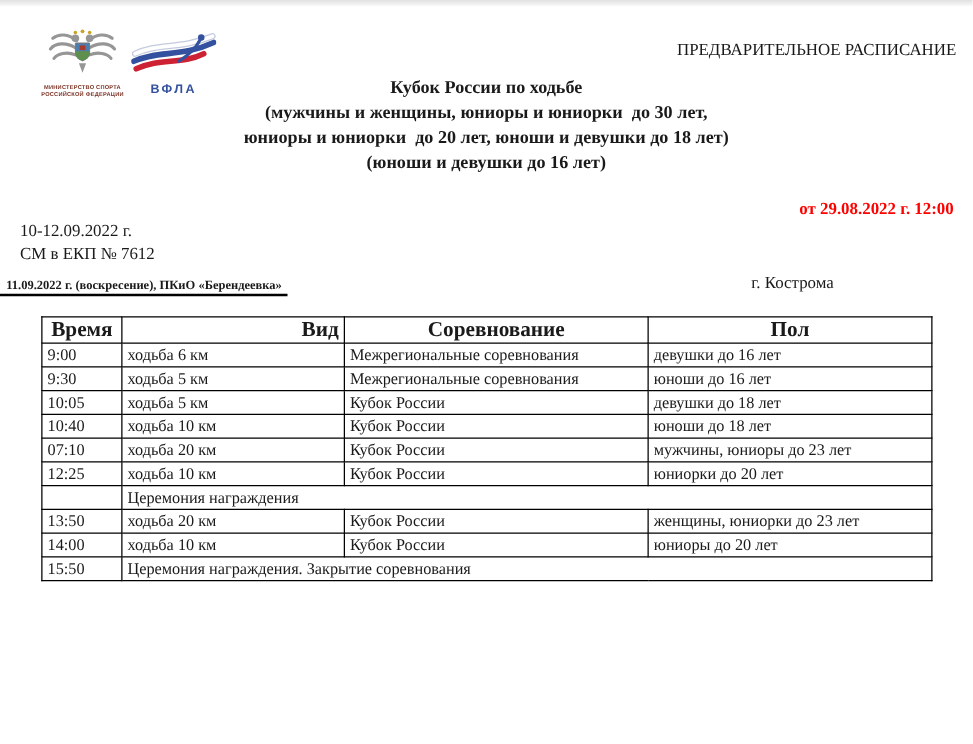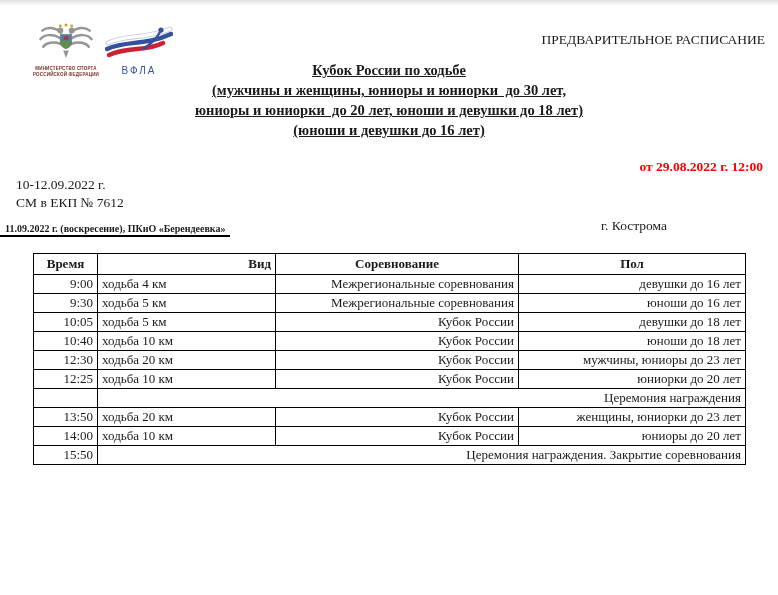--- a/index.html
+++ b/index.html
@@ -10,43 +10,43 @@
   }
   .top-strip { position:absolute; top:0; left:0; right:0; height:5px;
     background:linear-gradient(#e0e0e0,#fafafa); }
 
   
   .logo-ministry { position:absolute; left:30px; top:23px; width:72px; text-align:center; }
   .ministry-text { color:#7a3022; font-family:"Liberation Sans", sans-serif;
     font-weight:bold; font-size:4.5px; line-height:5px; letter-spacing:.2px; margin-top:1px; }
   .logo-vfla { position:absolute; left:101px; top:26px; width:76px; text-align:center; }
   .vfla-label { color:#33519e; font-family:"Liberation Sans", sans-serif;
-    font-weight:normal; font-size:10px; letter-spacing:2px; margin-top:-1px; }
+    font-weight:bold; font-size:10px; letter-spacing:2px; margin-top:-1px; }
 
   
   .header-right { position:absolute; top:32px; right:13px; font-weight:normal; font-size:13.5px; }
   .title-block { position:absolute; top:60px; left:0; width:100%; text-align:center;
     font-weight:bold; font-size:14.5px; line-height:20px; }
-  .title-block div { white-space:pre;text-decoration:underline; }
+  .title-block div { white-space:pre; }
   .revision { position:absolute; top:159px; right:15px; color:#ff0000; font-weight:bold; font-size:13.5px;margin-left:46px; }
   .dates { position:absolute; top:177px; left:16px; font-size:13.5px; }
   .city  { position:absolute; top:177px; right:111px; font-size:13.5px;margin-top:41px; }
   .ekp   { position:absolute; top:195px; left:16px; font-size:13.5px; }
   .day-header { position:absolute; top:223px; left:0; width:100%; 
     font-weight:bold; font-size:10px; }
   .day-header span { border-bottom:2px solid #000; padding:0 5px 1px 5px; }
 
   
   table.schedule { position:absolute; top:253px; left:33px; width:712px;
     border-collapse:collapse; table-layout:fixed; font-size:13px; }
   .schedule th, .schedule td { border:1.5px solid #000; padding:0 4px; height:18px;
     white-space:nowrap; overflow:hidden; vertical-align:middle; }
-  .schedule th { height:20px; font-size:13px; font-weight:bold; text-align:center; }
+  .schedule th { height:20px; font-size:17px; font-weight:bold; text-align:center; }
   .schedule th.h-type { text-align:right; }
-  .schedule td { text-align:right; }
+  .schedule td { text-align:left; }
   .schedule td.c-type { text-align:left; }
 </style>
 </head>
 <body>
 
 <div class="top-strip"></div>
 
 <div class="logo-ministry">
   <svg viewBox="0 0 64 40" width="62" height="38">
     <g fill="none" stroke="#969696" stroke-width="2.6" stroke-linecap="round">
@@ -114,21 +114,21 @@
     <tr>
       <th>Время</th>
       <th class="h-type">Вид</th>
       <th>Соревнование</th>
       <th>Пол</th>
     </tr>
   </thead>
   <tbody>
     <tr>
       <td class="c-time">9:00</td>
-      <td class="c-type">ходьба 4 км</td>
+      <td class="c-type">ходьба 6 км</td>
       <td>Межрегиональные соревнования</td>
       <td>девушки до 16 лет</td>
     </tr>
     <tr>
       <td class="c-time">9:30</td>
       <td class="c-type">ходьба 5 км</td>
       <td>Межрегиональные соревнования</td>
       <td>юноши до 16 лет</td>
     </tr>
     <tr>
@@ -137,21 +137,21 @@
       <td>Кубок России</td>
       <td>девушки до 18 лет</td>
     </tr>
     <tr>
       <td class="c-time">10:40</td>
       <td class="c-type">ходьба 10 км</td>
       <td>Кубок России</td>
       <td>юноши до 18 лет</td>
     </tr>
     <tr>
-      <td class="c-time">12:30</td>
+      <td class="c-time">07:10</td>
       <td class="c-type">ходьба 20 км</td>
       <td>Кубок России</td>
       <td>мужчины, юниоры до 23 лет</td>
     </tr>
     <tr>
       <td class="c-time">12:25</td>
       <td class="c-type">ходьба 10 км</td>
       <td>Кубок России</td>
       <td>юниорки до 20 лет</td>
     </tr>

